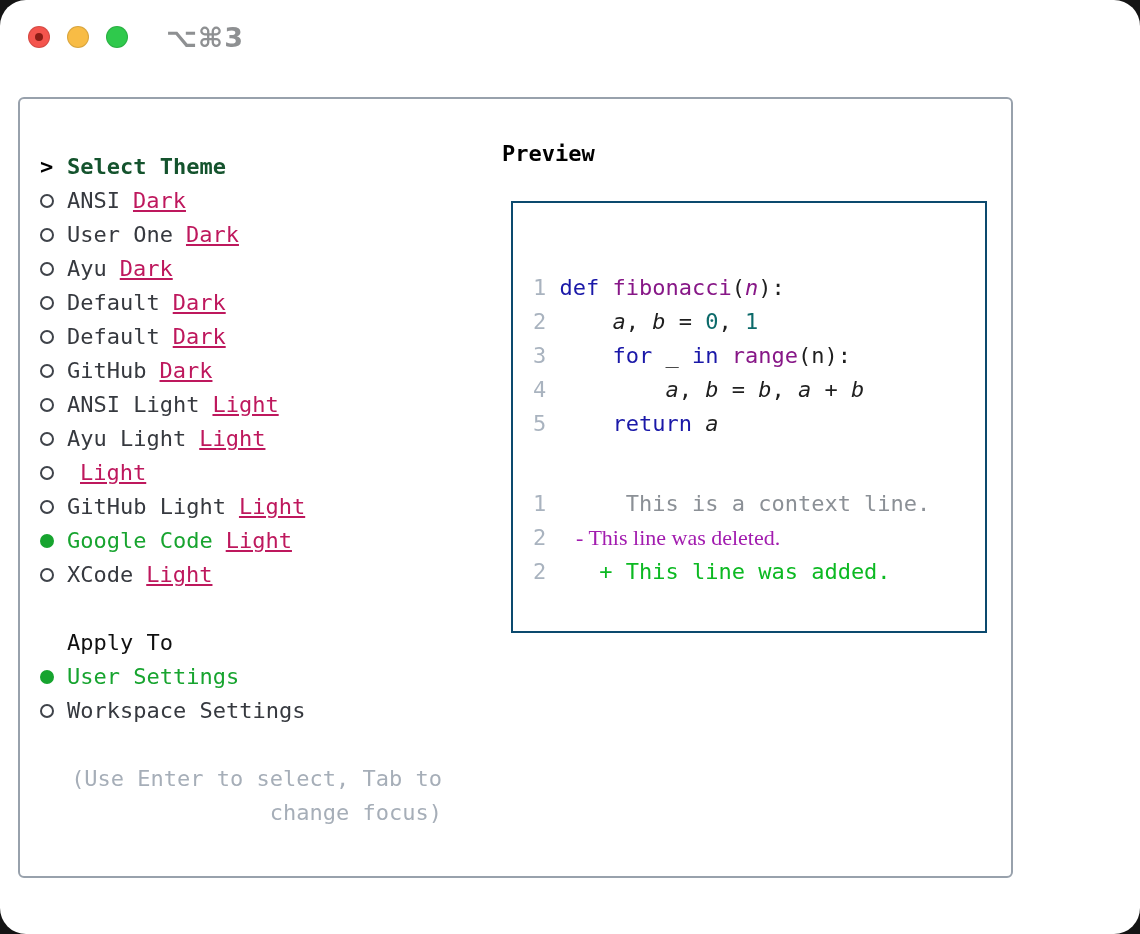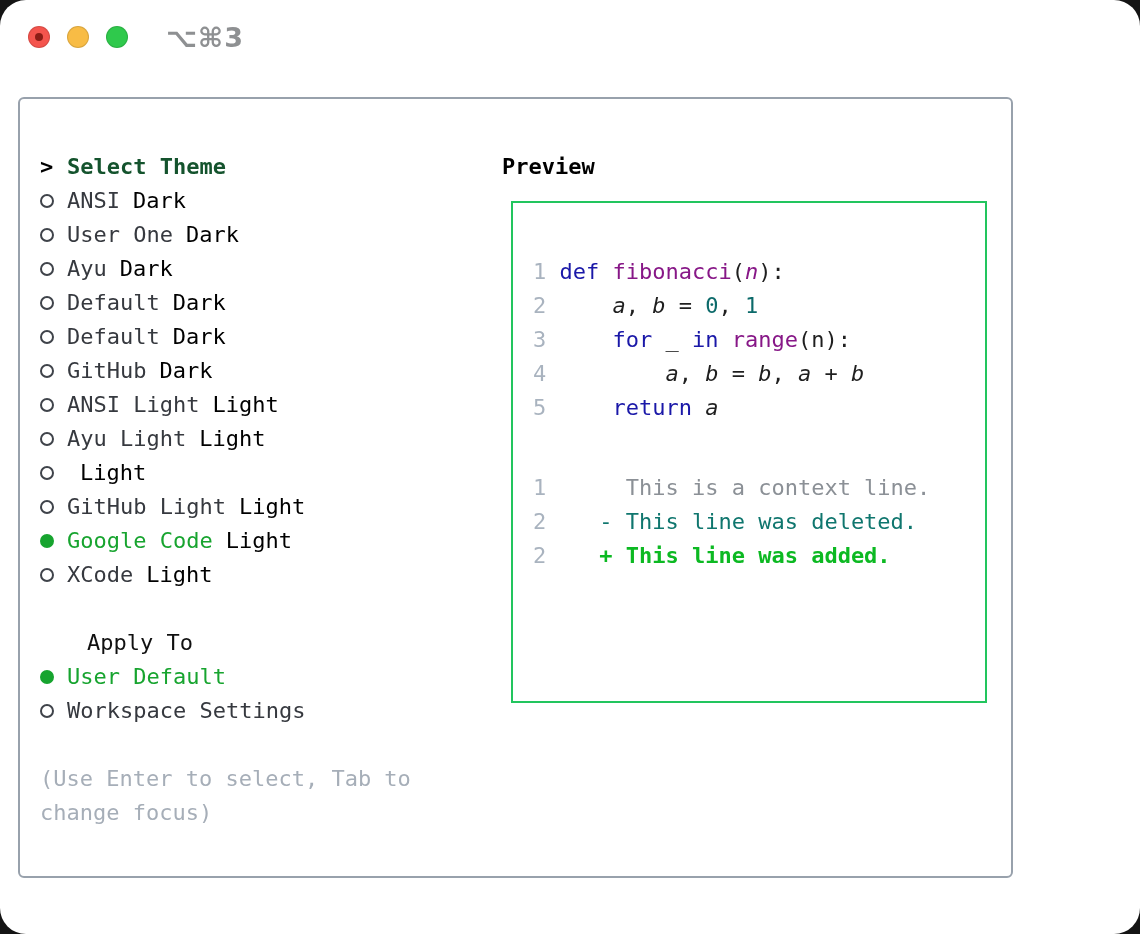--- a/index.html
+++ b/index.html
@@ -26,43 +26,43 @@
   
   .left-col{position:absolute;left:20px;top:51px;width:402px;}
   .row{display:flex;align-items:center;height:34px;white-space:pre;}
   .marker{width:27px;display:flex;align-items:center;flex:0 0 27px;}
   .prompt{font-weight:bold;color:#000;}
   .hdr{font-weight:bold;color:#14532d;}
   .circle{width:10px;height:10px;border:2px solid #3f434a;border-radius:50%;display:inline-block;}
   .circle.filled{background:#17a42f;border-color:#17a42f;}
   .name{color:#36393f;}
   .name.sel{color:#17a42f;text-align:center;}
-  .tag{color:#000000;margin-left:13px;}
+  .tag{color:#be185d;margin-left:13px;text-decoration:underline;}
   .spacer{height:34px;}
-  .apply-title{color:#101010;margin-left:20px;}
-  .help{color:#a6aeb8;margin-top:34px;width:402px;}
+  .apply-title{color:#101010;}
+  .help{color:#a6aeb8;margin-top:34px;width:402px;text-align:right;}
 
   
-  .preview-title{position:absolute;left:482px;top:51px;height:34px;line-height:34px;
+  .preview-title{position:absolute;left:482px;top:38px;height:34px;line-height:34px;
       font-weight:bold;color:#000;}
-  .preview-box{position:absolute;left:491px;top:102px;width:476px;height:502px;
-      box-sizing:border-box;border:2px solid #22c55e;background:#fff;
-      padding:52px 0 0 20px;overflow:hidden;}
+  .preview-box{position:absolute;left:491px;top:102px;width:476px;height:432px;
+      box-sizing:border-box;border:2px solid #0c4a6e;background:#fff;
+      padding:68px 0 0 20px;overflow:hidden;}
   .pline{white-space:pre;height:34px;line-height:34px;}
   .gut{display:inline-block;width:2ch;color:#a9b3bf;}
   .diff-block{margin-top:46px;}
   .tk-kw{color:#1a18a8;}
   .tk-fn{color:#871787;}
   .tk-pm{color:#871787;font-style:italic;}
   .tk-num{color:#0c6a6a;}
   .tk-pl{color:#1f1f1f;}
   .tk-var{color:#1f1f1f;font-style:italic;}
   .tk-context{color:#8b9096;}
-  .tk-deleted{color:#0f766e;}
-  .tk-added{color:#0cb922;font-weight:bold;}
+  .tk-deleted{color:#a21caf;font-family:Liberation Serif, serif;}
+  .tk-added{color:#0cb922;}
 </style>
 <style>.tl-close::after{background:#8c1d16;}</style></head>
 <body>
 
 <div class="window">
 
   <div class="titlebar">
     <div class="tl tl-close" style="background: rgb(244, 84, 77);"></div>
     <div class="tl tl-min" style="background: rgb(248, 188, 69);"></div>
     <div class="tl tl-zoom" style="background: rgb(47, 201, 76);"></div>
@@ -93,21 +93,21 @@
         </div>
 
       <div class="spacer"></div>
 
       <div class="row">
         <span class="marker"></span>
         <span class="apply-title">Apply To</span>
       </div>
 
       <div id="apply-to-list">
-          <div class="row"><span class="marker"><span class="circle filled"></span></span><span class="name sel">User Default</span></div>
+          <div class="row"><span class="marker"><span class="circle filled"></span></span><span class="name sel">User Settings</span></div>
           <div class="row"><span class="marker"><span class="circle"></span></span><span class="name">Workspace Settings</span></div>
         </div>
 
       <div class="help">(Use Enter to select, Tab to change focus)</div>
     </div>
 
     <div class="preview-title">Preview</div>
 
     <div class="preview-box">
       <div id="code-block">

